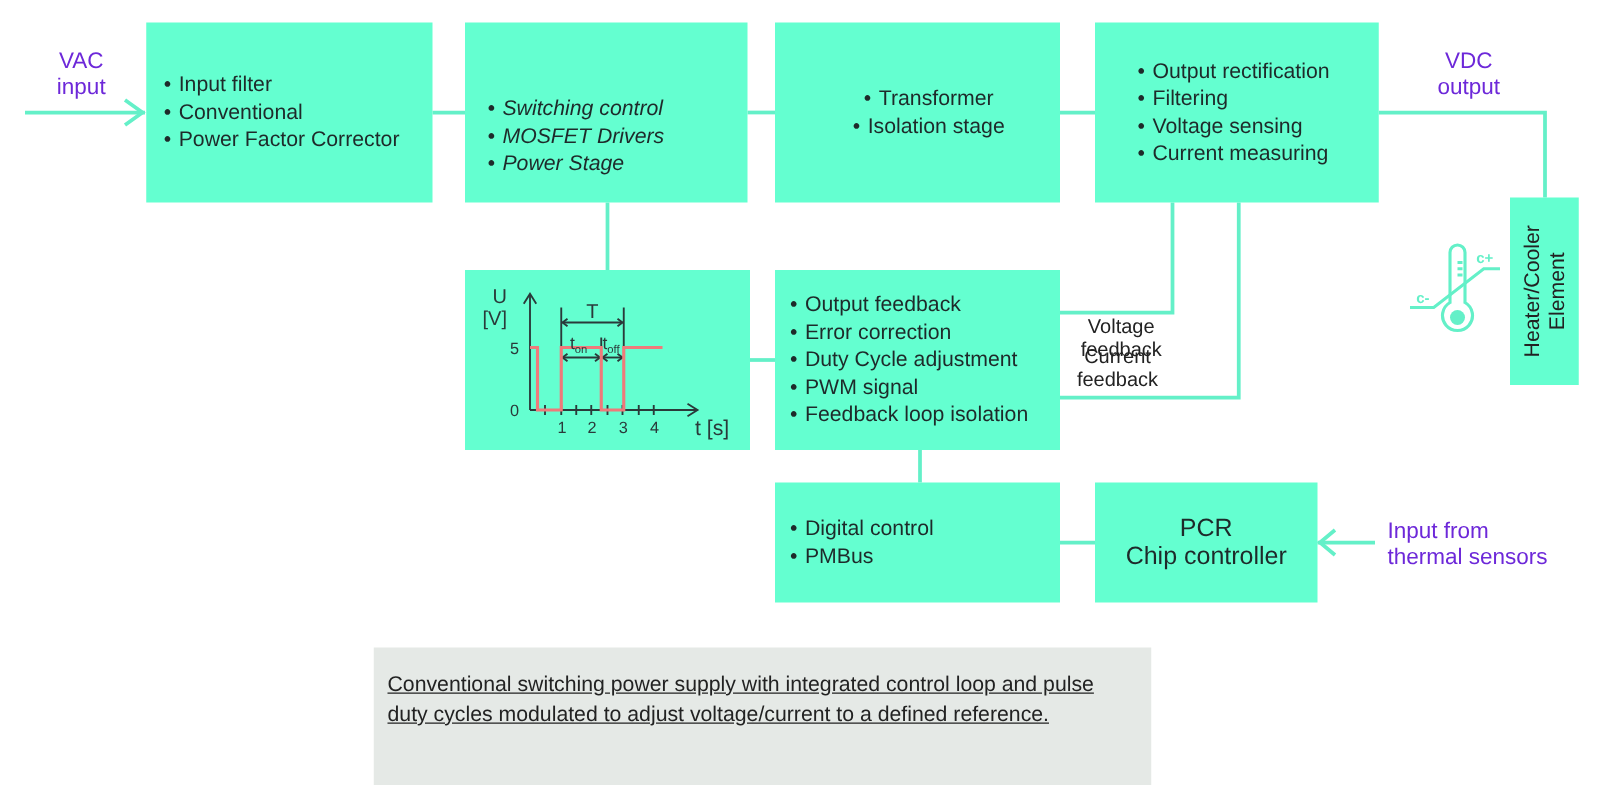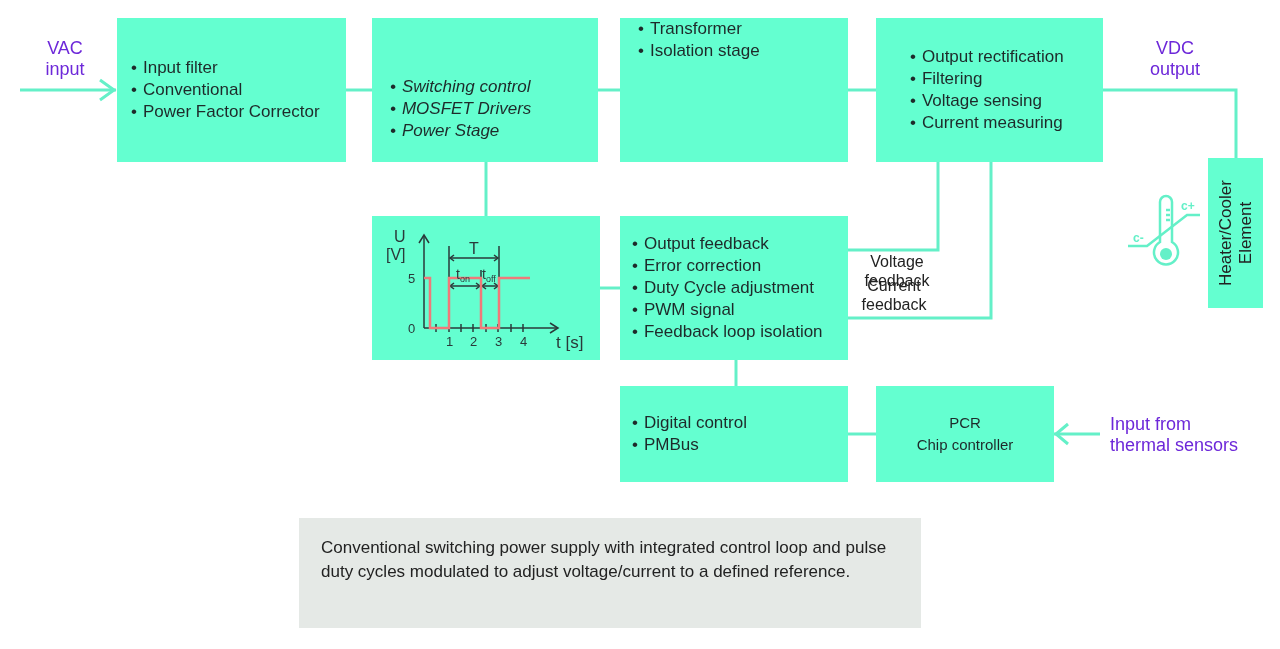--- a/index.html
+++ b/index.html
@@ -4,21 +4,21 @@
 <style>
   html,body{margin:0;padding:0;background:#ffffff;}
   body{width:1280px;height:649px;position:relative;overflow:hidden;font-family:"Liberation Sans",sans-serif;color:#1e2a2a;}
   .box{position:absolute;background:#64ffd0;box-sizing:border-box;display:flex;flex-direction:column;justify-content:center;}
   .box ul{list-style:none;margin:0;padding:0;}
   .box li{font-size:17px;line-height:22px;white-space:nowrap;}
   .box li::before{content:"\2022";margin-right:6px;}
   .label{position:absolute;font-size:18px;line-height:21px;color:#6d28d9;white-space:nowrap;}
   .small-label{position:absolute;font-size:16px;line-height:19px;color:#222;white-space:nowrap;}
   svg.wires{position:absolute;left:0;top:0;}
-  .caption{position:absolute;left:299px;top:518px;width:622px;height:110px;background:#e5e9e6;box-sizing:border-box;padding:18px 22px;font-size:17px;line-height:24px;color:#222;}
+  .caption{position:absolute;left:299px;top:518px;width:622px;height:110px;background:#e5e9e6;box-sizing:border-box;padding:18px 11px;font-size:17px;line-height:24px;color:#222;text-decoration:underline;}
   .vert{position:absolute;left:1208px;top:158px;width:55px;height:150px;background:#64ffd0;}
   .vert span{position:absolute;left:50%;top:50%;transform:translate(-50%,-50%) rotate(-90deg);font-size:17px;line-height:20px;text-align:center;white-space:nowrap;color:#222;}
 </style>
 </head>
 <body>
 
 <svg class="wires" width="1280" height="649">
   <g stroke="#64f0c8" stroke-width="3" fill="none">
     <line x1="20" y1="90" x2="116" y2="90"></line>
     <polyline points="100,80 114,90 100,100"></polyline>
@@ -53,21 +53,21 @@
       <li>Power Factor Corrector</li>
     </ul>
 </div>
 <div class="box" style="left:372px;top:18px;width:226px;height:144px;padding-left:18px;justify-content:center;padding-top:38px;font-style:italic;">
   <ul>
       <li>Switching control</li>
       <li>MOSFET Drivers</li>
       <li>Power Stage</li>
     </ul>
 </div>
-<div class="box" style="left:620px;top:18px;width:228px;height:144px;padding-left:18px;justify-content:flex-start;">
+<div class="box" style="left:620px;top:18px;width:228px;height:144px;padding-left:18px;justify-content:flex-start;padding-top:50px;text-align:center;">
   <ul>
       <li>Transformer</li>
       <li>Isolation stage</li>
     </ul>
 </div>
 <div class="box" style="left:876px;top:18px;width:227px;height:144px;padding-left:34px;justify-content:flex-start;padding-top:28px;">
   <ul>
       <li>Output rectification</li>
       <li>Filtering</li>
       <li>Voltage sensing</li>
@@ -140,21 +140,21 @@
   <div>feedback</div>
 </div>
 
 <div class="box" style="left:620px;top:386px;width:228px;height:96px;padding-left:12px;">
   <ul>
       <li>Digital control</li>
       <li>PMBus</li>
     </ul>
 </div>
 <div class="box" style="left:876px;top:386px;width:178px;height:96px;align-items:center;">
-  <div style="font-size:15px;line-height:22px;text-align:center;">
+  <div style="font-size:20px;line-height:22px;text-align:center;">
     <div>PCR</div>
     <div>Chip controller</div>
   </div>
 </div>
 
 <div class="label" style="left:1110px;top:414px;">
   <div>Input from</div>
   <div>thermal sensors</div>
 </div>
 

